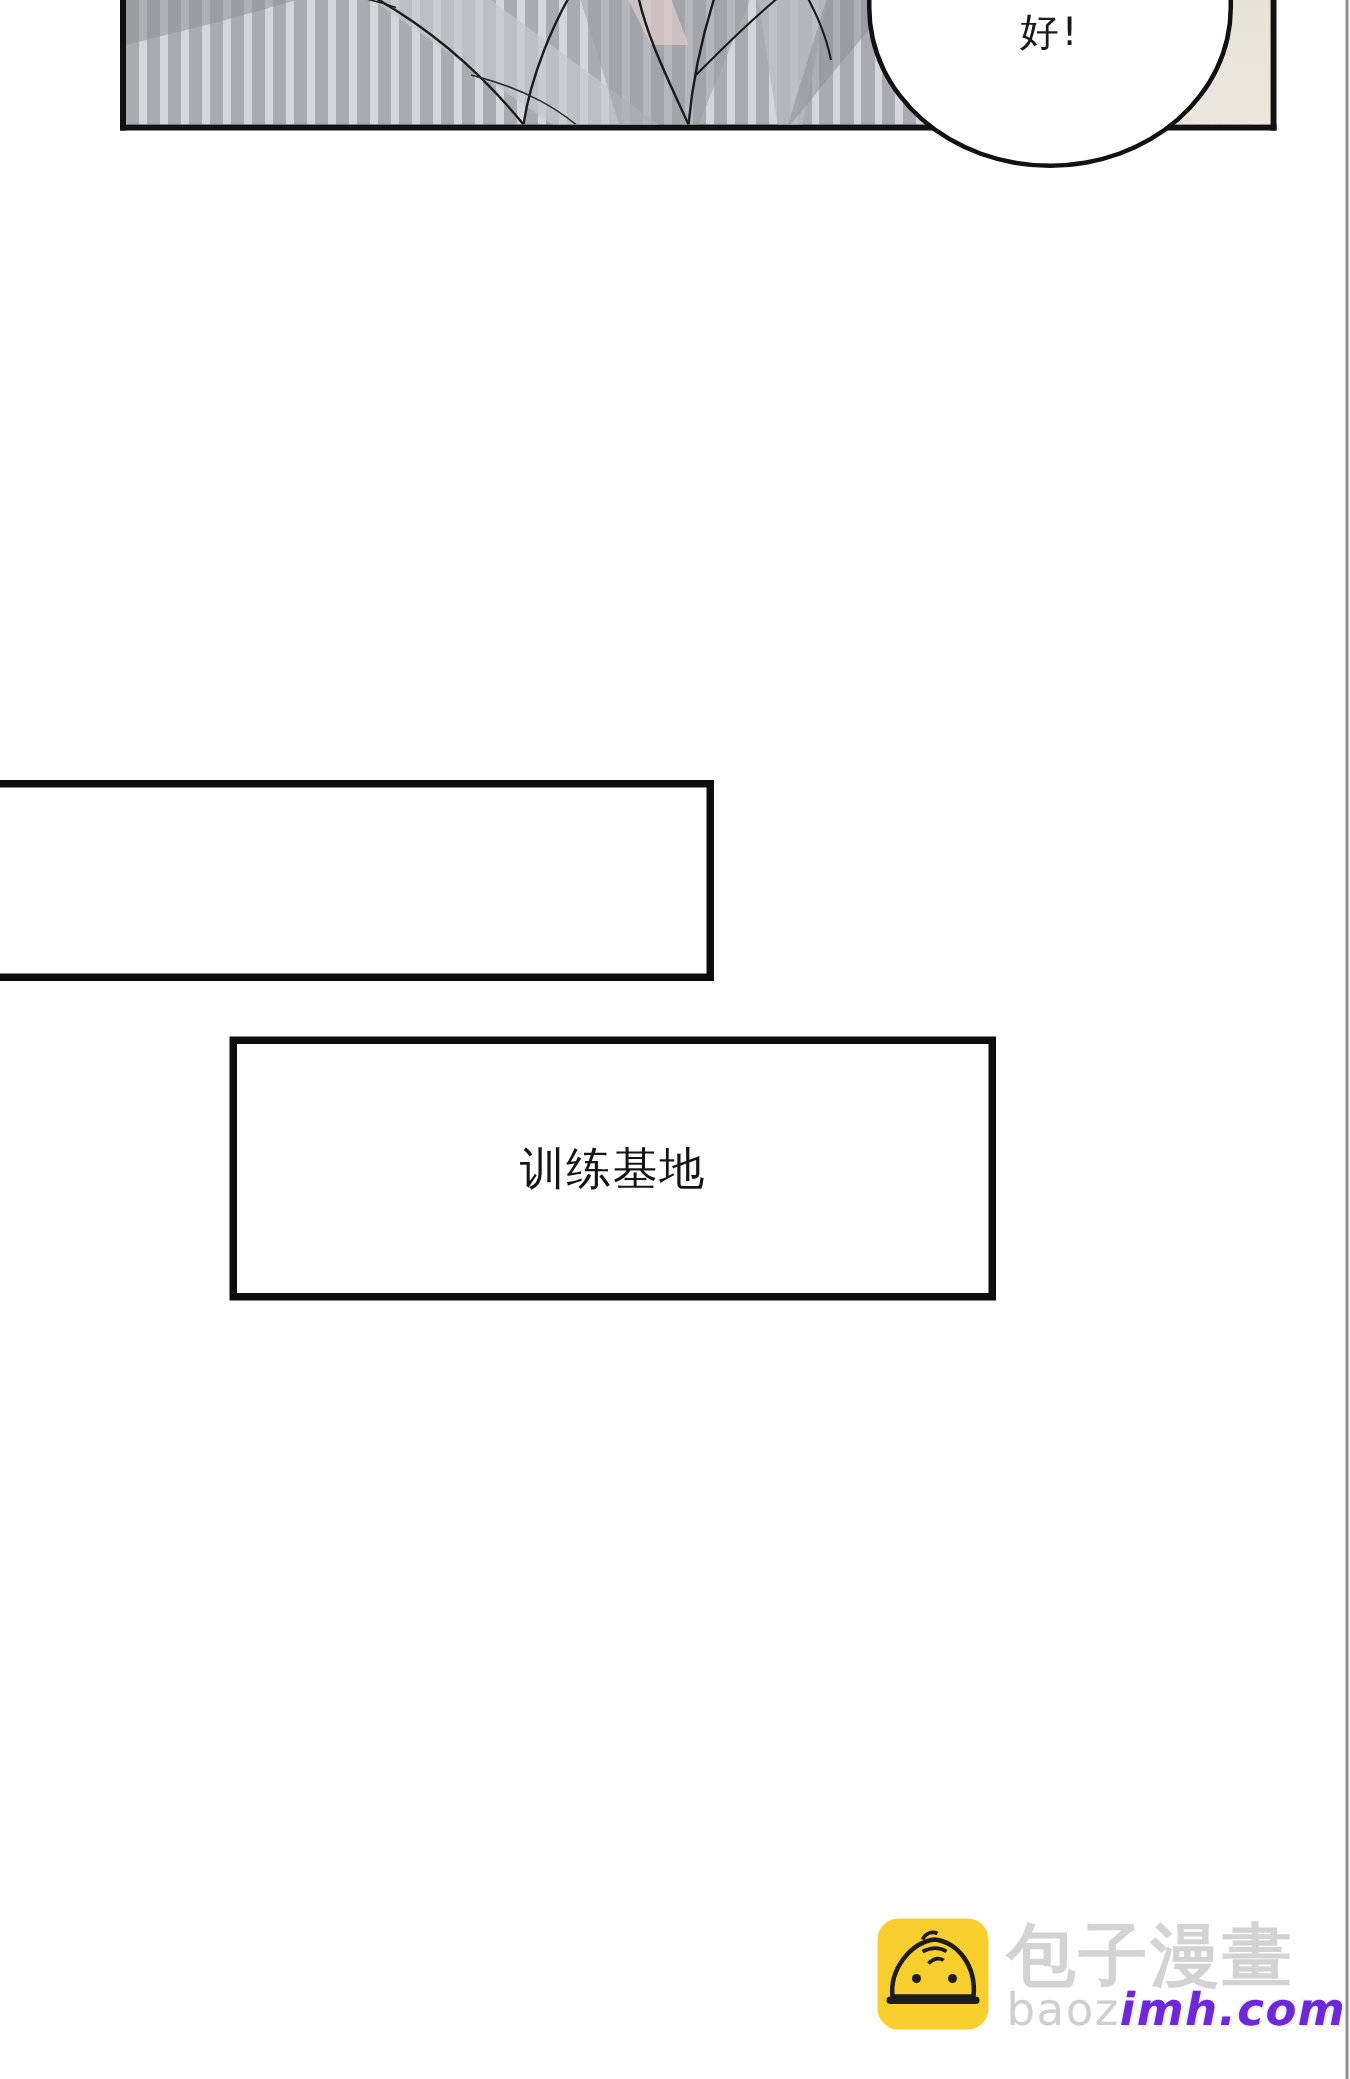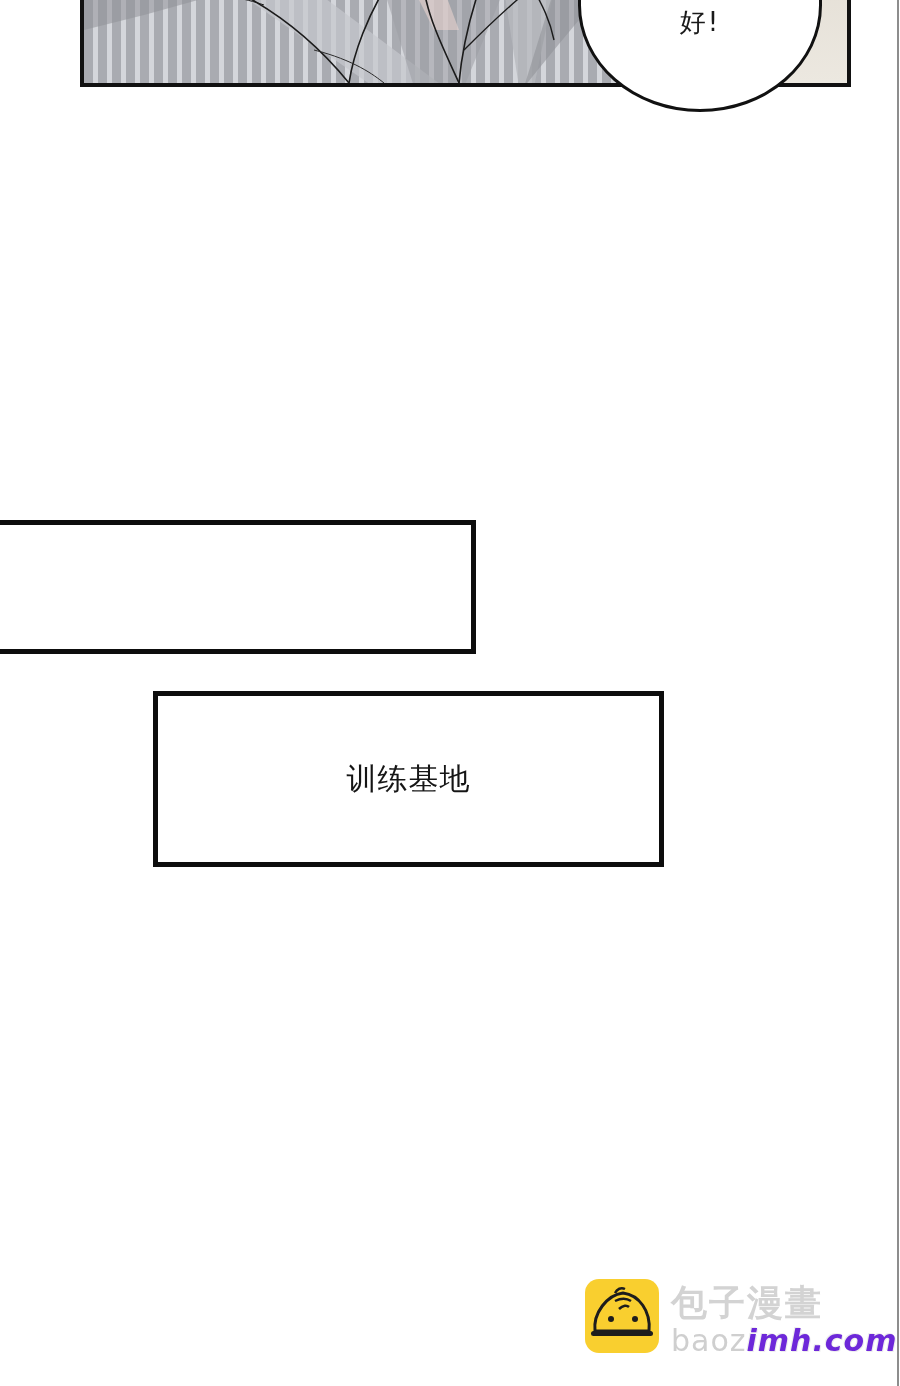--- a/index.html
+++ b/index.html
@@ -116,21 +116,21 @@
       width: 74px;
       height: 74px;
       border-radius: 14px;
       background: #f9cf2f;
       overflow: hidden;
     }
     .watermark .brand-cn {
       position: absolute;
       left: 86px;
       top: 0;
-      font-size: 36px;
+      font-size: 46px;
       line-height: 48px;
       color: #d3d3d3;
       letter-spacing: 2px;
       font-weight: bold;
     }
     .watermark .brand-url {
       position: absolute;
       left: 86px;
       top: 46px;
       font-size: 30px;

